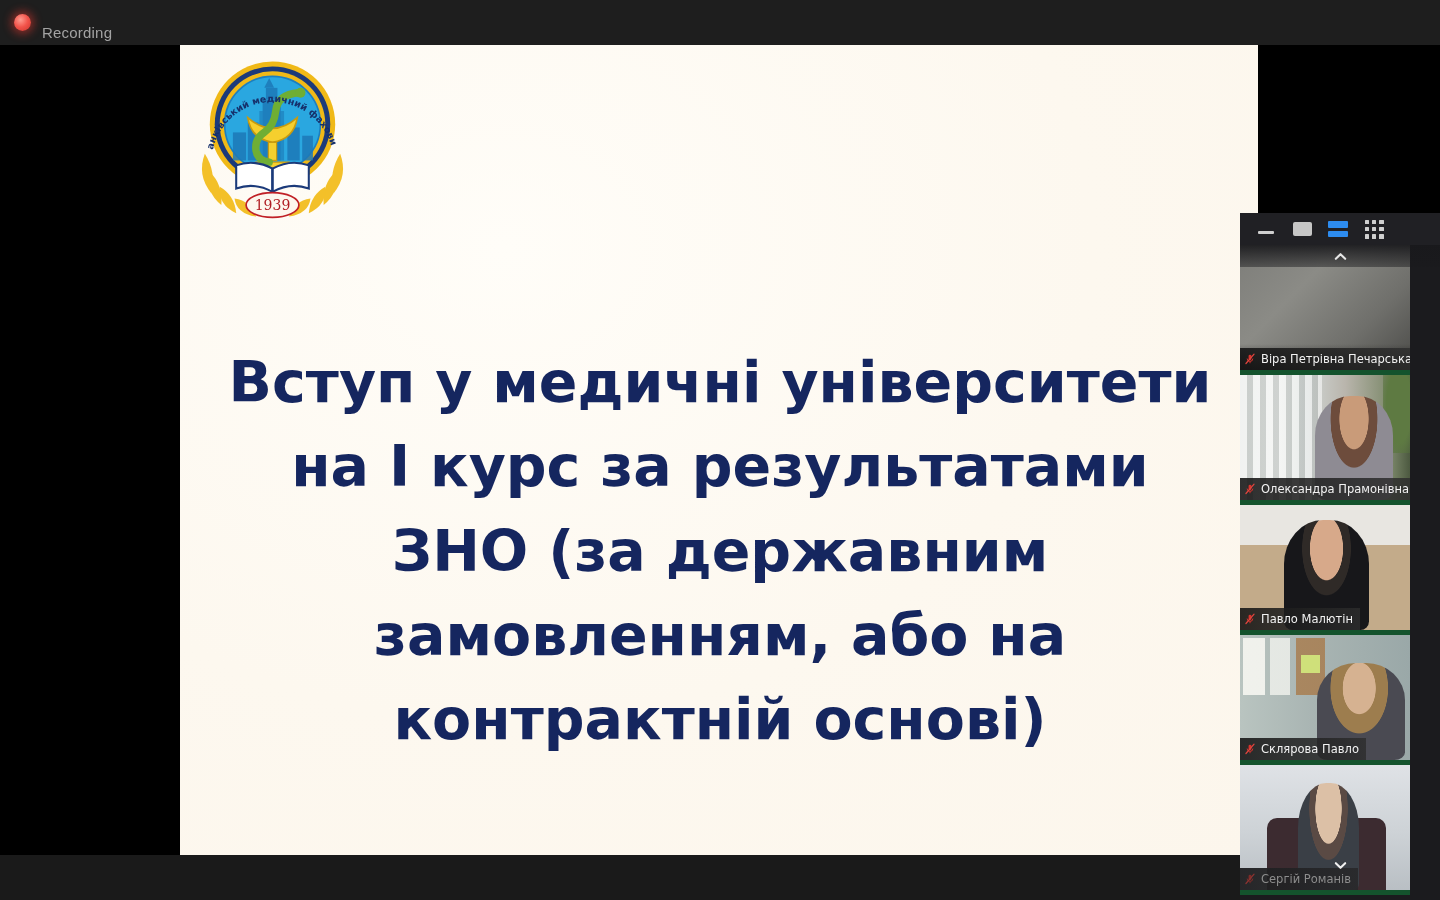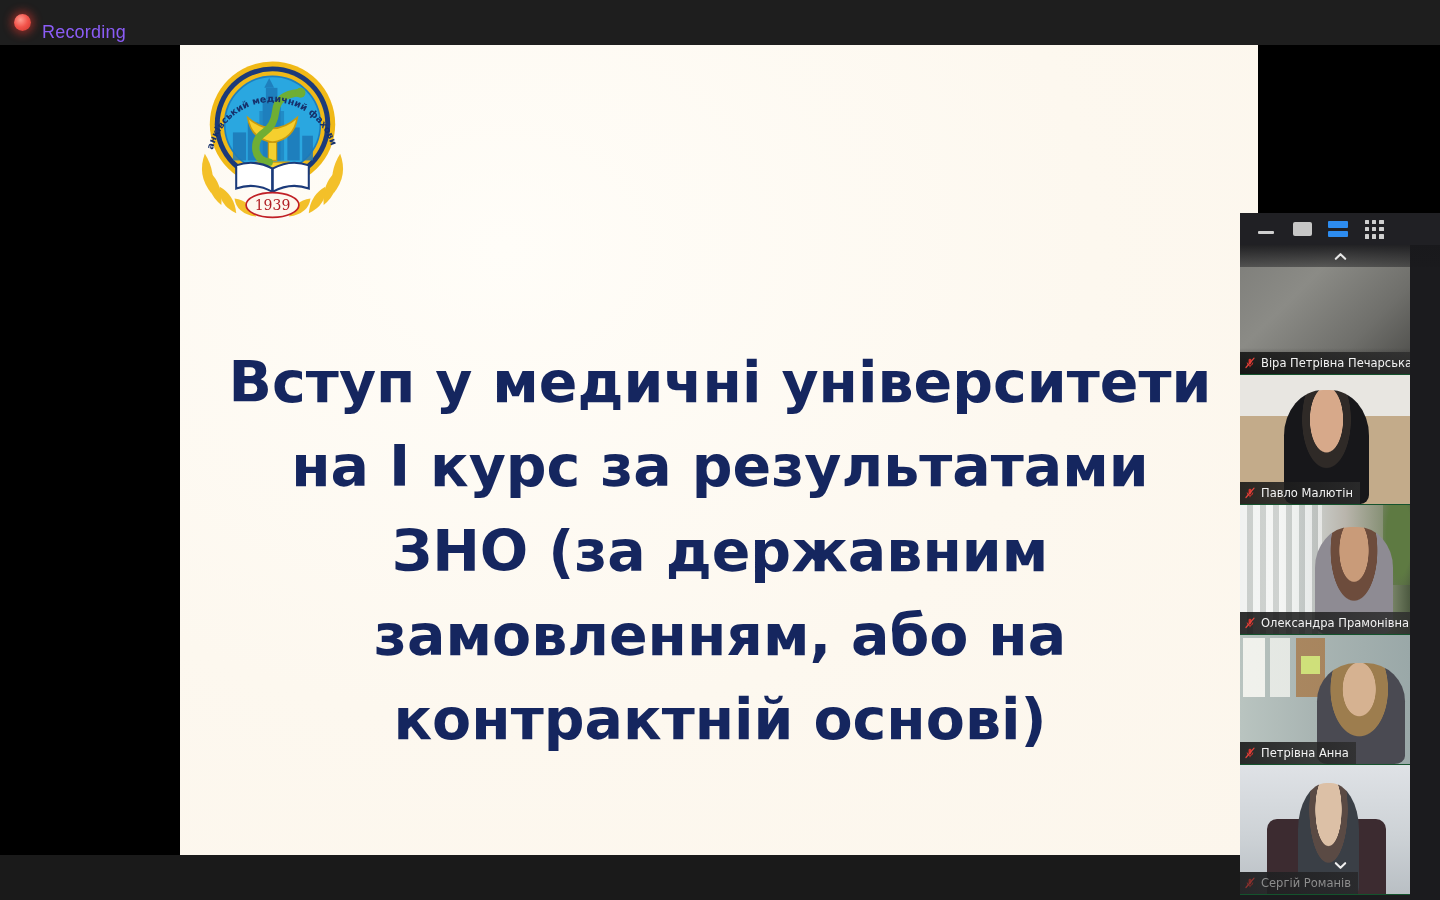--- a/index.html
+++ b/index.html
@@ -14,21 +14,21 @@
     position:absolute; left:0; top:0; width:1440px; height:45px;
     background:#1e1e1e;
     display:flex; align-items:center; gap:11px; padding-left:14px;
   }
   .rec-dot{
     width:17px; height:17px; border-radius:50%;
     background:radial-gradient(circle at 38% 34%, #ff9b8f 0%, #f2534a 48%, #c8342c 100%);
     box-shadow:0 0 9px 3px rgba(255,60,50,.45);
     flex:none;
   }
-  .rec-label{ color:#8b5cf6; font-size:18px; letter-spacing:.2px;margin-top:20px; }
+  .rec-label{ color:#a3a3a3; font-size:15px; letter-spacing:.2px;margin-top:20px; }
 
   
   .stage{
     position:absolute; left:0; top:45px; width:1440px; height:855px;
     background:#1a1a1a;
   }
   .stage-black-left{
     position:absolute; left:0; top:0; width:180px; height:810px; background:#000;
   }
   .stage-black-right{
@@ -110,21 +110,21 @@
     display:flex; align-items:center; justify-content:center;
     z-index:6;
   }
   .chev{ width:15px; height:15px; display:block; }
 
   .tiles{
     position:absolute; left:0; top:32px; width:200px; height:655px;
   }
   .tile{
     position:relative; width:170px; height:130px; overflow:hidden; background:#111;
-    border-bottom:1px solid #14532d;
+    border-bottom:5px solid #14532d;
   }
   .tile .bg{ position:absolute; inset:0; }
   .namebar{
     position:absolute; left:0; bottom:0; height:22px; max-width:100%;
     display:flex; align-items:center; gap:5px;
     padding:0 7px 0 4px;
     background:linear-gradient(to right, rgba(20,20,20,.88), rgba(45,45,45,.82));
   }
   .name-txt{
     color:#f2f2f2; font-size:11.5px; white-space:nowrap;
@@ -291,65 +291,65 @@
             <path d="M8 2.2 a1.9 1.9 0 0 1 1.9 1.9 v3.6 a1.9 1.9 0 0 1 -3.8 0 V4.1 A1.9 1.9 0 0 1 8 2.2 Z" fill="#d8322c"></path>
             <path d="M4.2 7.4 a3.8 3.8 0 0 0 7.6 0" fill="none" stroke="#d8322c" stroke-width="1.3"></path>
             <path d="M8 11.2 v2.4" stroke="#d8322c" stroke-width="1.3"></path>
             <path d="M2.6 14 L13.4 1.6" stroke="#e2453e" stroke-width="1.6" stroke-linecap="round"></path>
           </svg>
           <span class="name-txt">Віра Петрівна Печарська</span>
         </div>
       </div>
 
       <div class="tile">
-        <div class="bg t3bg">
-          <div class="t3-person"></div>
+        <div class="bg t2bg">
+          <div class="t2-blinds"></div>
+            <div class="t2-plant"></div>
+            <div class="t2-person"></div>
         </div>
         <div class="namebar">
           <svg class="mic-off" viewBox="0 0 16 16">
             <path d="M8 2.2 a1.9 1.9 0 0 1 1.9 1.9 v3.6 a1.9 1.9 0 0 1 -3.8 0 V4.1 A1.9 1.9 0 0 1 8 2.2 Z" fill="#d8322c"></path>
             <path d="M4.2 7.4 a3.8 3.8 0 0 0 7.6 0" fill="none" stroke="#d8322c" stroke-width="1.3"></path>
             <path d="M8 11.2 v2.4" stroke="#d8322c" stroke-width="1.3"></path>
             <path d="M2.6 14 L13.4 1.6" stroke="#e2453e" stroke-width="1.6" stroke-linecap="round"></path>
           </svg>
-          <span class="name-txt">Павло Малютін</span>
+          <span class="name-txt">Олександра Прамонівна</span>
         </div>
       </div>
 
       <div class="tile">
-        <div class="bg t2bg">
-          <div class="t2-blinds"></div>
-            <div class="t2-plant"></div>
-            <div class="t2-person"></div>
+        <div class="bg t3bg">
+          <div class="t3-person"></div>
         </div>
         <div class="namebar">
           <svg class="mic-off" viewBox="0 0 16 16">
             <path d="M8 2.2 a1.9 1.9 0 0 1 1.9 1.9 v3.6 a1.9 1.9 0 0 1 -3.8 0 V4.1 A1.9 1.9 0 0 1 8 2.2 Z" fill="#d8322c"></path>
             <path d="M4.2 7.4 a3.8 3.8 0 0 0 7.6 0" fill="none" stroke="#d8322c" stroke-width="1.3"></path>
             <path d="M8 11.2 v2.4" stroke="#d8322c" stroke-width="1.3"></path>
             <path d="M2.6 14 L13.4 1.6" stroke="#e2453e" stroke-width="1.6" stroke-linecap="round"></path>
           </svg>
-          <span class="name-txt">Олександра Прамонівна</span>
+          <span class="name-txt">Павло Малютін</span>
         </div>
       </div>
 
       <div class="tile">
         <div class="bg t4bg">
           <div class="t4-papers"></div>
             <div class="t4-note"></div>
             <div class="t4-person"></div>
         </div>
         <div class="namebar">
           <svg class="mic-off" viewBox="0 0 16 16">
             <path d="M8 2.2 a1.9 1.9 0 0 1 1.9 1.9 v3.6 a1.9 1.9 0 0 1 -3.8 0 V4.1 A1.9 1.9 0 0 1 8 2.2 Z" fill="#d8322c"></path>
             <path d="M4.2 7.4 a3.8 3.8 0 0 0 7.6 0" fill="none" stroke="#d8322c" stroke-width="1.3"></path>
             <path d="M8 11.2 v2.4" stroke="#d8322c" stroke-width="1.3"></path>
             <path d="M2.6 14 L13.4 1.6" stroke="#e2453e" stroke-width="1.6" stroke-linecap="round"></path>
           </svg>
-          <span class="name-txt">Петрівна Анна</span>
+          <span class="name-txt">Склярова Павло</span>
         </div>
       </div>
 
       <div class="tile dim">
         <div class="bg t5bg">
           <div class="t5-chair"></div>
             <div class="t5-person"></div>
         </div>
         <div class="namebar">
           <svg class="mic-off" viewBox="0 0 16 16">

